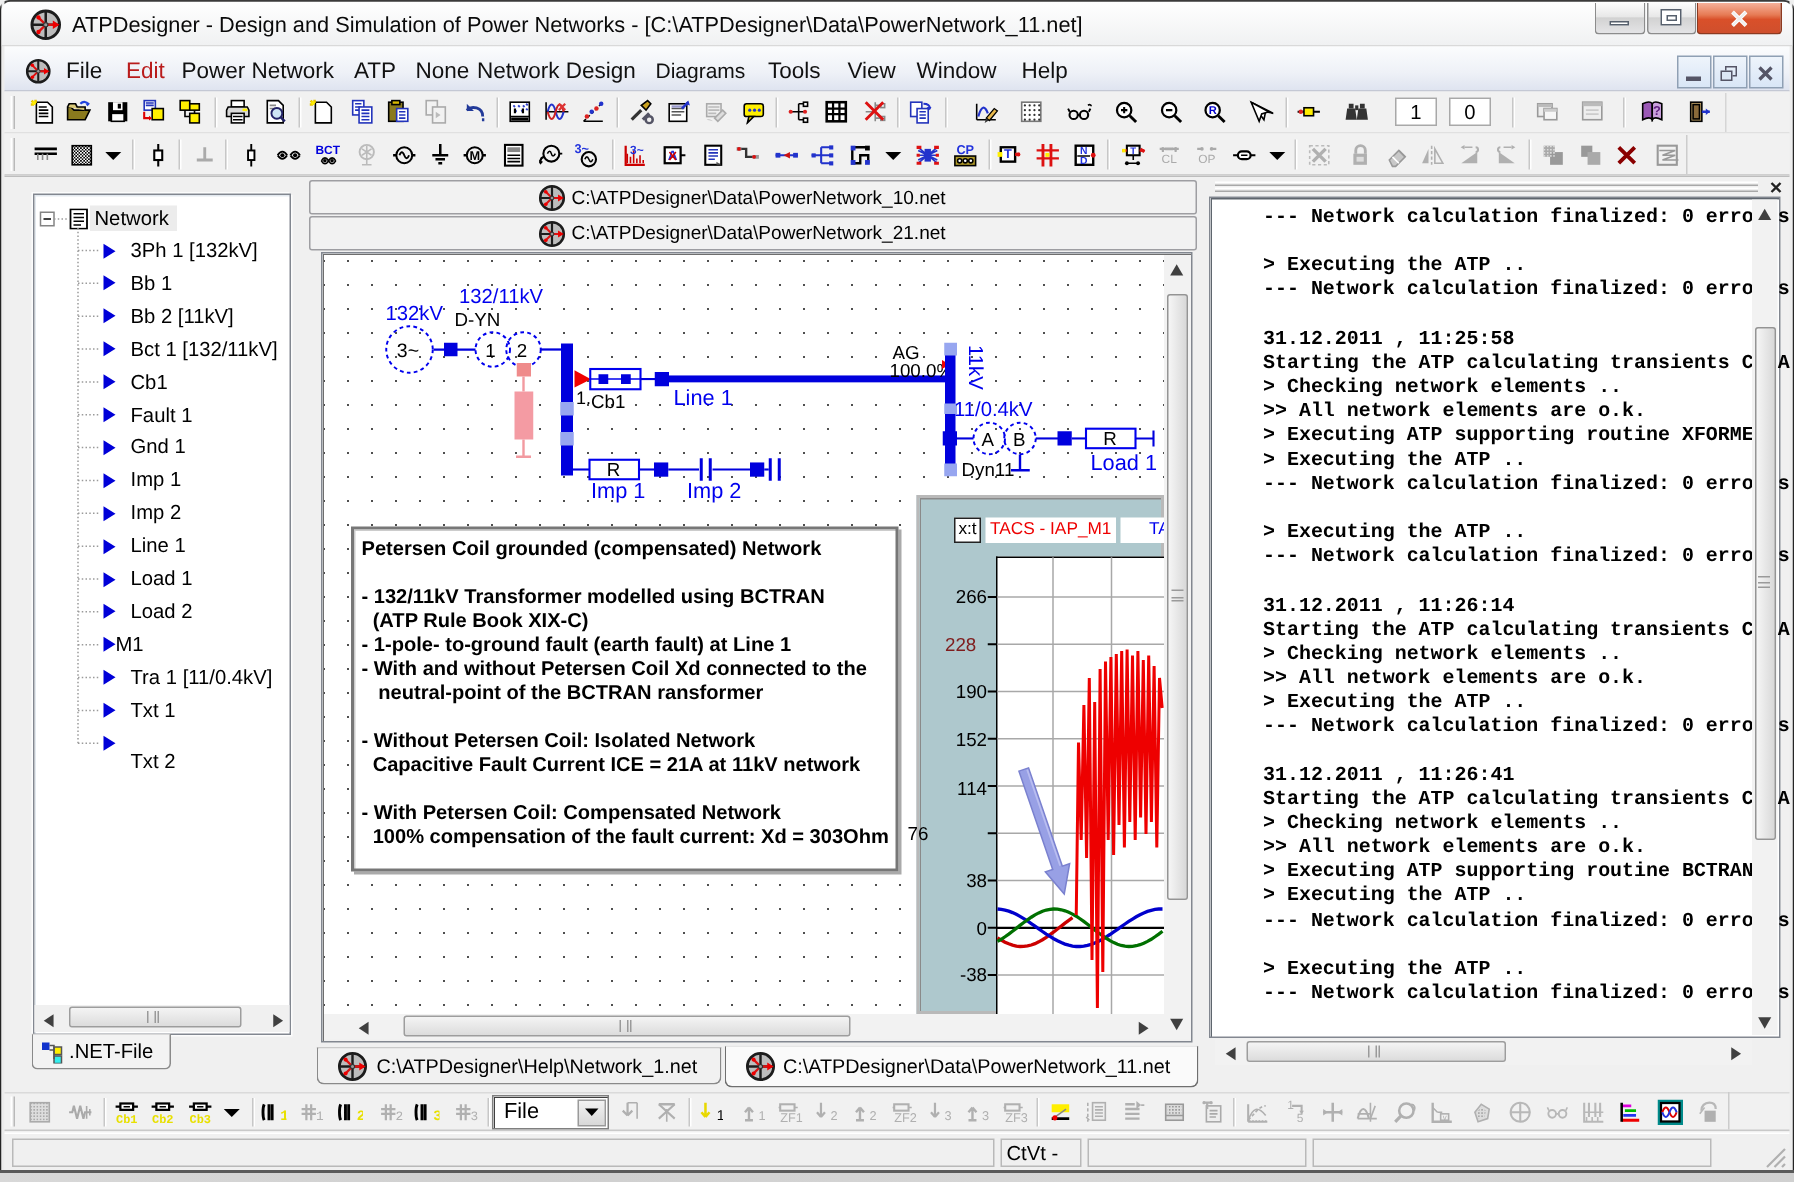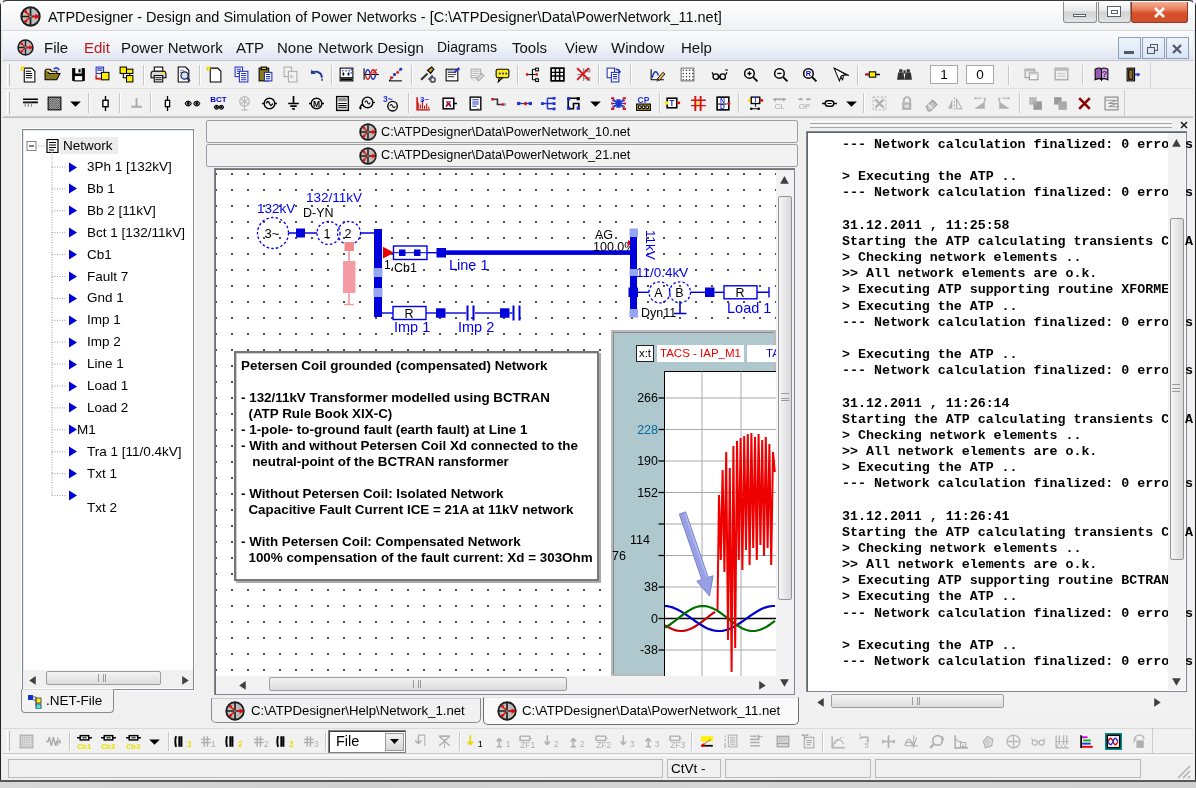--- a/index.html
+++ b/index.html
@@ -574,21 +574,21 @@
     <path d="M1 0.5l8 5-8 5z" fill="#0000d8"></path>
   </svg>
 <div class="ab" style="left:87px;top:224.7px;font-size:13.5px;color:#000;white-space:nowrap">Bct 1 [132/11kV]</div>
 <svg class="ab" style="left:68px;top:249.1px" width="10" height="11" viewBox="0 0 10 11">
     <path d="M1 0.5l8 5-8 5z" fill="#0000d8"></path>
   </svg>
 <div class="ab" style="left:87px;top:246.6px;font-size:13.5px;color:#000;white-space:nowrap">Cb1</div>
 <svg class="ab" style="left:68px;top:271.0px" width="10" height="11" viewBox="0 0 10 11">
     <path d="M1 0.5l8 5-8 5z" fill="#0000d8"></path>
   </svg>
-<div class="ab" style="left:87px;top:268.5px;font-size:13.5px;color:#000;white-space:nowrap">Fault 7</div>
+<div class="ab" style="left:87px;top:268.5px;font-size:13.5px;color:#000;white-space:nowrap">Fault 1</div>
 <svg class="ab" style="left:68px;top:292.9px" width="10" height="11" viewBox="0 0 10 11">
     <path d="M1 0.5l8 5-8 5z" fill="#0000d8"></path>
   </svg>
 <div class="ab" style="left:87px;top:290.4px;font-size:13.5px;color:#000;white-space:nowrap">Gnd 1</div>
 <svg class="ab" style="left:68px;top:314.79999999999995px" width="10" height="11" viewBox="0 0 10 11">
     <path d="M1 0.5l8 5-8 5z" fill="#0000d8"></path>
   </svg>
 <div class="ab" style="left:87px;top:312.29999999999995px;font-size:13.5px;color:#000;white-space:nowrap">Imp 1</div>
 <svg class="ab" style="left:68px;top:336.7px" width="10" height="11" viewBox="0 0 10 11">
     <path d="M1 0.5l8 5-8 5z" fill="#0000d8"></path>
@@ -756,25 +756,25 @@
     <text x="458" y="332" font-size="14.5" fill="#0000ee">Imp 2</text>
   </svg>
 <div class="ab" style="left:234px;top:351px;width:365px;height:230px;background:#fff;border:2px solid #777;box-shadow:2px 2px 0 #aaa, inset 1px 1px 0 #ccc"></div>
 <div class="ab" style="left:241px;top:358px;width:354px;font-size:13.4px;font-weight:bold;line-height:16px;color:#000;white-space:nowrap">Petersen Coil grounded (compensated) Network<br><br>- 132/11kV Transformer modelled using BCTRAN<br>&nbsp; (ATP Rule Book XIX-C)<br>- 1-pole- to-ground fault (earth fault) at Line 1<br>- With and without Petersen Coil Xd connected to the<br>&nbsp;&nbsp; neutral-point of the BCTRAN ransformer<br><br>- Without Petersen Coil: Isolated Network<br>&nbsp; Capacitive Fault Current ICE = 21A at 11kV network<br><br>- With Petersen Coil: Compensated Network<br>&nbsp; 100% compensation of the fault current: Xd = 303Ohm</div>
 <div class="ab" style="left:611px;top:330px;width:165px;height:346px;background:#aec8cd;border:2px solid #b9b9b9;box-shadow:inset 1px 1px 0 #8a8a8a"></div>
 <div class="ab" style="left:636px;top:345px;width:18px;height:17px;background:#fff;border:1px solid #222;font-size:11.5px;text-align:center;line-height:15px;color:#000">x:t</div>
 <div class="ab" style="left:657px;top:345px;width:87px;height:17px;background:#fff;font-size:11.5px;text-align:center;line-height:17px;color:#ee0000;white-space:nowrap">TACS - IAP_M1</div>
 <div class="ab" style="left:747px;top:345px;width:29px;height:17px;background:#fff;font-size:11.5px;line-height:17px;color:#0000ee;white-space:nowrap;overflow:hidden;padding-left:19px">TACS</div>
 <div class="ab" style="left:664px;top:371px;width:112px;height:305px;background:#fff;border-left:1.6px solid #000;border-top:1.6px solid #000"></div>
 <div class="ab" style="left:630px;top:391px;width:28px;text-align:right;font-size:12.5px;color:#000">266</div>
-<div class="ab" style="left:630px;top:422.5px;width:28px;text-align:right;font-size:12.5px;color:#0369a1">228</div>
+<div class="ab" style="left:630px;top:422.5px;width:28px;text-align:left;font-size:12.5px;color:#7f1d1d">228</div>
 <div class="ab" style="left:630px;top:454px;width:28px;text-align:right;font-size:12.5px;color:#000">190</div>
 <div class="ab" style="left:630px;top:485.5px;width:28px;text-align:right;font-size:12.5px;color:#000">152</div>
-<div class="ab" style="left:630px;top:533px;width:28px;text-align:left;font-size:12.5px;color:#000">114</div>
-<div class="ab" style="left:598px;top:548.5px;width:28px;text-align:right;font-size:12.5px;color:#000">76</div>
+<div class="ab" style="left:630px;top:519px;width:28px;text-align:right;font-size:12.5px;color:#000">114</div>
+<div class="ab" style="left:598px;top:548.5px;width:28px;text-align:center;font-size:12.5px;color:#000">76</div>
 <div class="ab" style="left:630px;top:580px;width:28px;text-align:right;font-size:12.5px;color:#000">38</div>
 <div class="ab" style="left:630px;top:611.5px;width:28px;text-align:right;font-size:12.5px;color:#000">0</div>
 <div class="ab" style="left:630px;top:643px;width:28px;text-align:right;font-size:12.5px;color:#000">-38</div>
 <svg class="ab" style="left:611px;top:330px" width="165" height="346" viewBox="611 330 165 346">
     <path d="M658.5 398h6" stroke="#000" stroke-width="1.3"></path>
     <path d="M665 398H776" stroke="#a8a8a8" stroke-width="1"></path>
     <path d="M658.5 429.5h6" stroke="#000" stroke-width="1.3"></path>
     <path d="M665 429.5H776" stroke="#a8a8a8" stroke-width="1"></path>
     <path d="M658.5 461h6" stroke="#000" stroke-width="1.3"></path>
     <path d="M665 461H776" stroke="#a8a8a8" stroke-width="1"></path>

